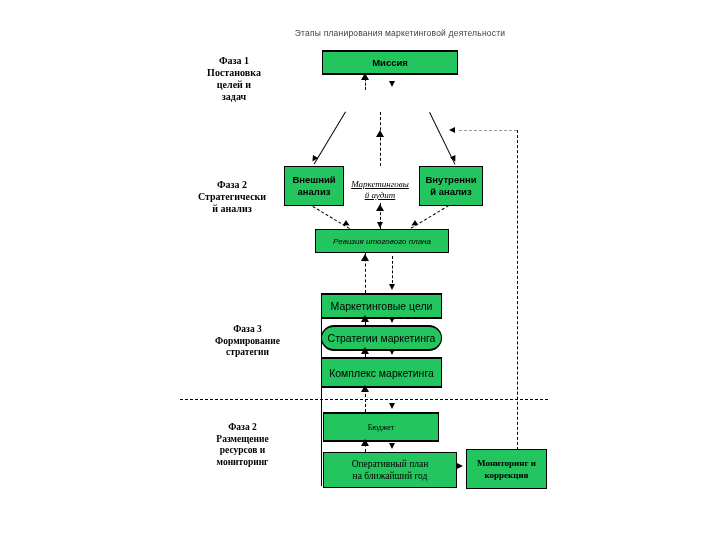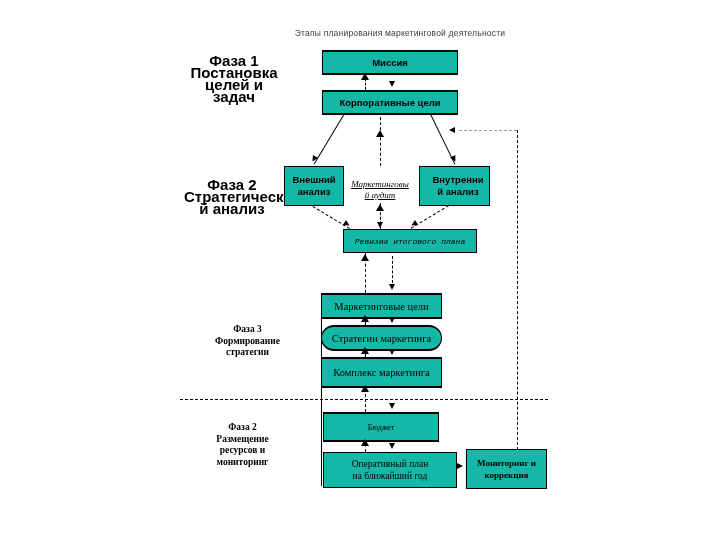--- a/index.html
+++ b/index.html
@@ -1,32 +1,32 @@
 <!DOCTYPE html>
 <html><head>
 <meta charset="utf-8">
 <style>
   html,body{margin:0;padding:0;background:#fff;}
   #canvas{position:relative;width:720px;height:540px;background:#fff;overflow:hidden;
           font-family:"Liberation Sans",sans-serif;color:#000;}
   .abs{position:absolute;}
   .ml{white-space:pre-line;}
   
-  .node{position:absolute;background:#14b8a6;display:flex;align-items:center;justify-content:center;
+  .node{position:absolute;background:#22c55e;display:flex;align-items:center;justify-content:center;
         text-align:center;z-index:2;}
   .b2{border:solid #000;border-width:2px 1px;}
   .b1{border:1px solid #000;}
   .sansb{font-family:"Liberation Sans",sans-serif;font-weight:bold;font-size:9.5px;line-height:12px;}
-  .serif{font-family:Liberation Serif, serif;font-size:10.5px;}
+  .serif{font-family:Liberation Sans, sans-serif;font-size:10.5px;}
   .serifsm{font-family:"Liberation Serif",serif;font-size:8px;}
   .serifb{font-family:"Liberation Serif",serif;font-weight:bold;font-size:9px;line-height:12px;}
   .ital{font-family:"Liberation Serif",serif;font-style:italic;font-size:9px;line-height:11px;text-decoration:underline;}
   
   .phase{position:absolute;text-align:center;z-index:2;}
-  .phase.sans{font-family:Liberation Sans, sans-serif;font-weight:bold;font-size:15px;line-height:12px;}
+  .phase.sans{font-family:Liberation Serif, serif;font-weight:bold;font-size:10px;line-height:12px;}
   .phase.ser{font-family:"Liberation Serif",serif;font-weight:bold;font-size:9.5px;line-height:11.5px;}
   
   .vdash{position:absolute;width:0;border-left:1px dashed #000;z-index:1;}
   .hdash{position:absolute;height:0;border-top:1px dashed #000;z-index:1;}
   .vsolid{position:absolute;width:0;border-left:1px solid #000;z-index:1;}
   .line{position:absolute;height:0;border-top:1px solid #000;transform-origin:0 0;z-index:1;}
   .dline{position:absolute;height:0;border-top:1px dashed #000;transform-origin:0 0;z-index:1;}
   
   .tri{position:absolute;width:0;height:0;z-index:3;}
   .tri-up{border-left:4px solid transparent;border-right:4px solid transparent;border-bottom:7px solid #000;}
@@ -102,32 +102,31 @@
   <div class="tri tri-down" style="left:389px;top:403px;"></div>
 
   <div class="vdash" style="left:365px;top:438px;height:14px;"></div>
   <div class="tri tri-up" style="left:361px;top:439px;"></div>
   <div class="tri tri-down" style="left:389px;top:443px;"></div>
 
   <div class="tri tri-right" style="left:457px;top:463px;"></div>
 
   <div class="node b2 sansb" style="left:322px;top:50px;width:134px;height:21px;">Миссия</div>
 
-  <div class="node b2 sansb" style="left:322px;top:90px;width:134px;height:21px;">Корпоративные цели</div>
 
   <div class="node b1 sansb ml" style="left:284px;top:166px;width:58px;height:38px;">Внешний
 анализ</div>
 
   <div class="abs ital ml" style="left:344px;top:179px;width:72px;text-align:center;z-index:2;background:#fff;">Маркетинговы
 й аудит</div>
 
-  <div class="node b1 sansb ml" style="left:419px;top:166px;width:62px;height:38px;padding-left:7px;">Внутренни
+  <div class="node b1 sansb ml" style="left:419px;top:166px;width:62px;height:38px;">Внутренни
 й анализ</div>
 
-  <div class="node b1" style="left:315px;top:229px;width:132px;height:22px;font-family:Liberation Mono, monospace;font-style:italic;font-size:8px;margin-left:28px;">Ревизия итогового плана</div>
+  <div class="node b1" style="left:315px;top:229px;width:132px;height:22px;font-family:Liberation Sans, sans-serif;font-style:italic;font-size:8px;">Ревизия итогового плана</div>
 
   <div class="node b2 serif" style="left:321px;top:293px;width:119px;height:22px;">Маркетинговые цели</div>
 
   <div class="node b2 serif" style="left:321px;top:325px;width:119px;height:22px;border-radius:13px;">Стратегии маркетинга</div>
 
   <div class="node b2 serif" style="left:321px;top:357px;width:119px;height:27px;">Комплекс маркетинга</div>
 
   <div class="node b2 serifsm" style="left:323px;top:412px;width:114px;height:26px;">Бюджет</div>
 
   <div class="node b1 ml" style="left:323px;top:452px;width:132px;height:34px;font-family:'Liberation Serif',serif;font-size:9.5px;line-height:12px;">Оперативный план

